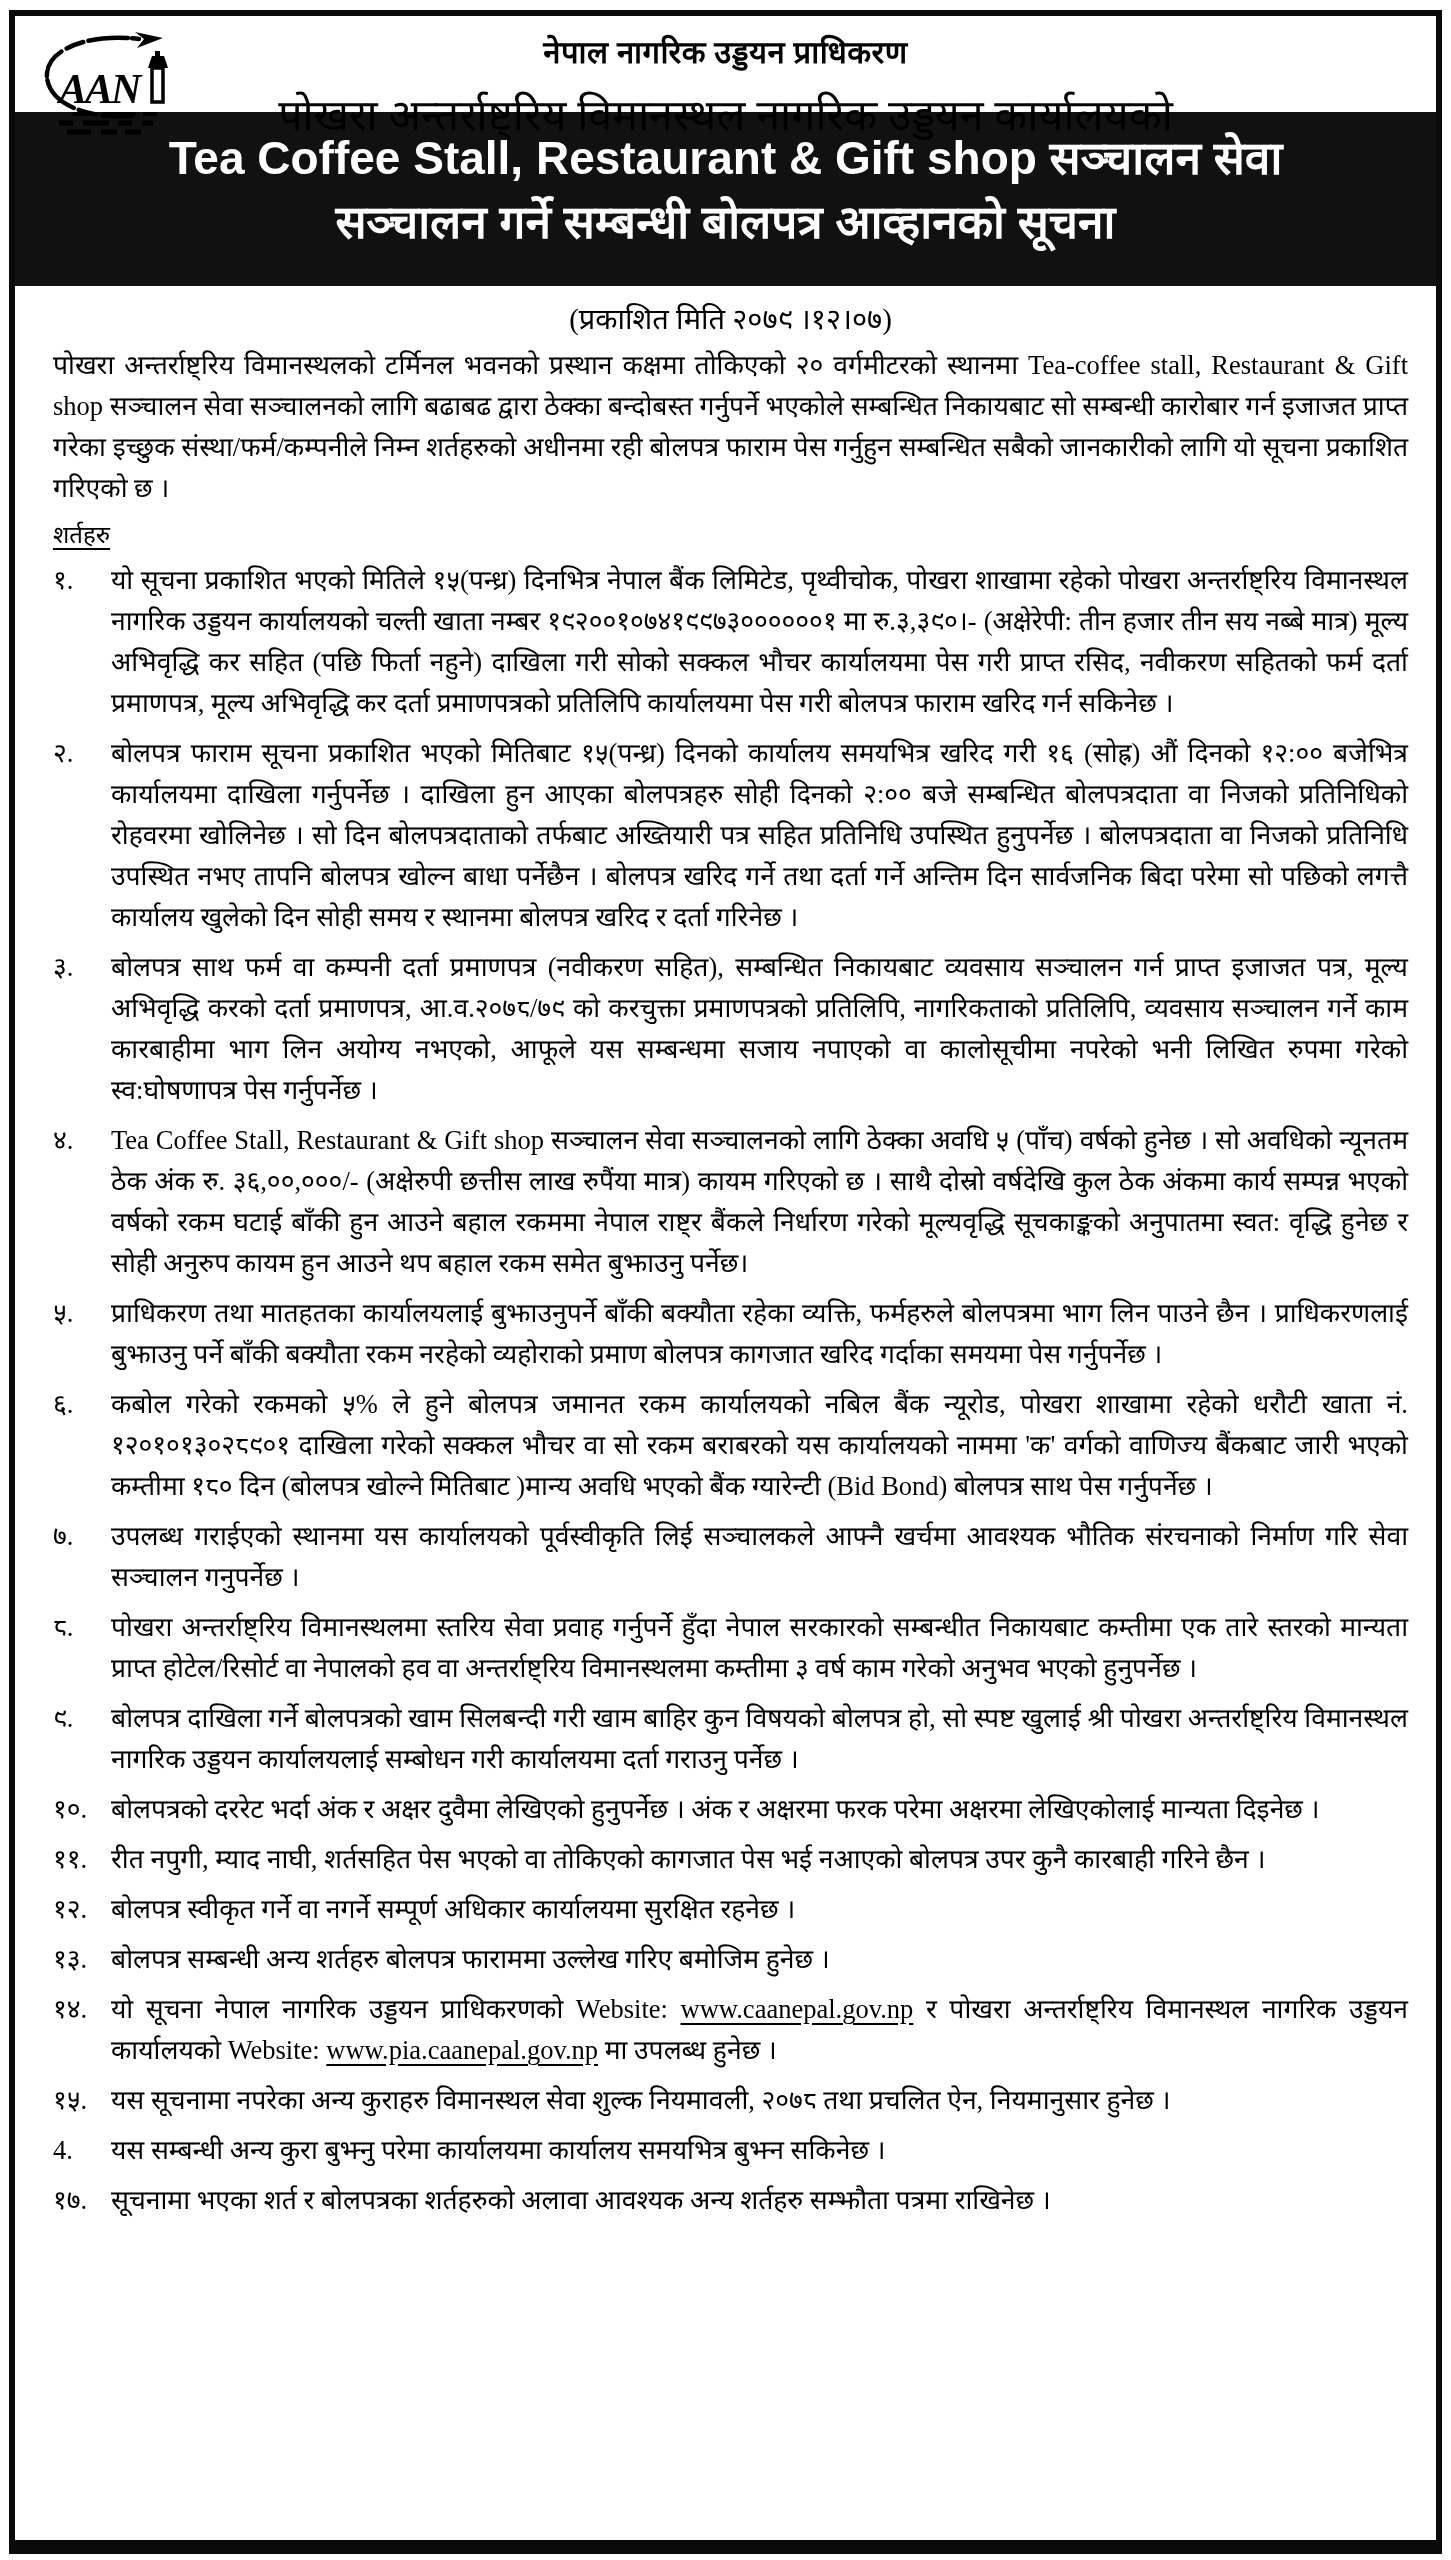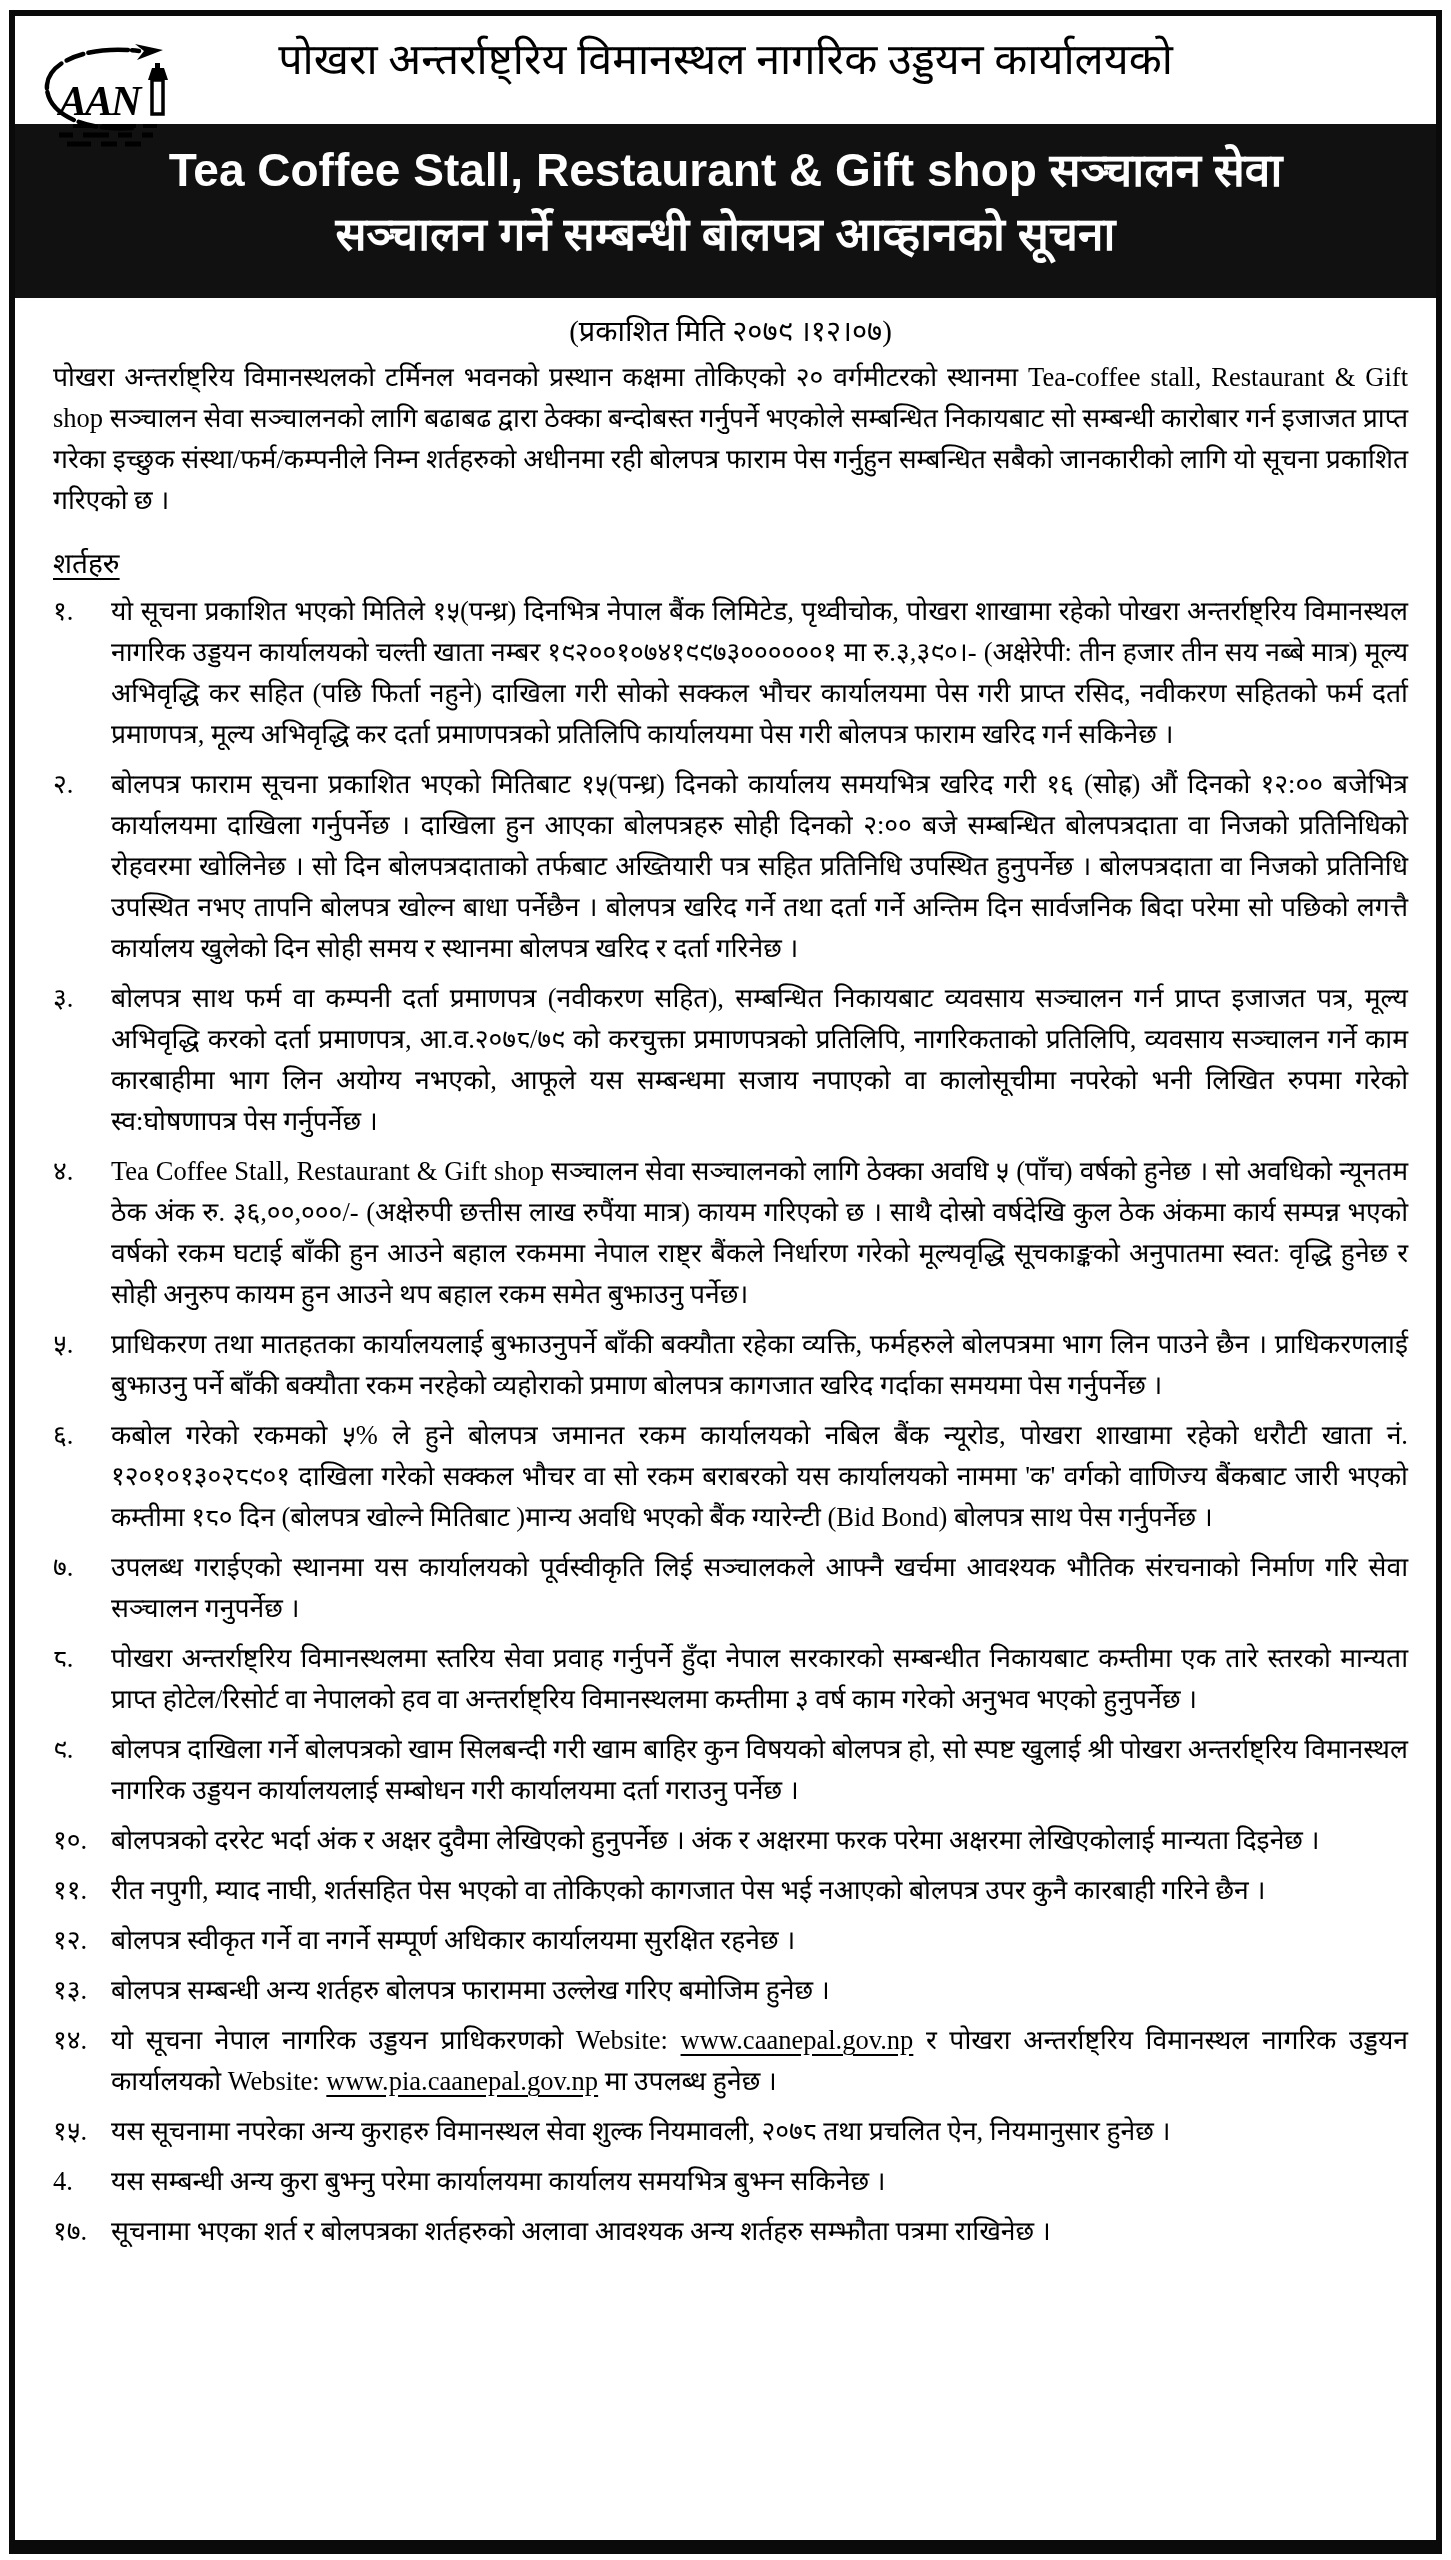--- a/index.html
+++ b/index.html
@@ -24,21 +24,21 @@
     background:#111; color:#fff; text-align:center;
     padding:14px 0 32px; font-weight:bold;
     font-family:"Liberation Sans","DejaVu Sans",sans-serif;
   }
   .banner .bl { font-size:46px; line-height:64px; }
   
   .content { padding:2px 28px 0 38px; }
   .date { text-align:center; font-size:29px; margin:10px 0 4px; }
   .intro { font-size:26.5px; line-height:41px; text-align:justify; margin:8px 0 8px; }
   .cond-head {
-    display:inline-block; font-size:28px; margin:14px 0 10px;
+    display:inline-block; font-size:24px; margin:0 0 10px;
     text-decoration:underline; text-underline-offset:5px;
   }
   ol.conds { list-style:none; margin:0; padding:0; }
   ol.conds li { display:flex; margin-bottom:9px; }
   ol.conds .num { flex:none; width:58px; font-size:26.5px; line-height:41px; }
   ol.conds .txt { flex:1; font-size:26.5px; line-height:41px; text-align:justify; }
   ol.conds u { text-underline-offset:5px; }
 </style>
 </head>
 <body>
@@ -57,20 +57,21 @@
 
         <rect x="117" y="42" width="11" height="34" fill="none" stroke="#000" stroke-width="3.5"></rect>
         <path d="M113,42 h20 l-4,-12 h-12 Z" fill="#000"></path>
         <rect x="120" y="25" width="5" height="5" fill="#000"></rect>
 
         <line x1="38" y1="88" x2="122" y2="88" stroke="#000" stroke-width="4" stroke-dasharray="20 9 34 7"></line>
         <line x1="24" y1="97" x2="118" y2="97" stroke="#000" stroke-width="5" stroke-dasharray="14 10 26 9"></line>
         <line x1="32" y1="106" x2="106" y2="106" stroke="#000" stroke-width="5" stroke-dasharray="24 10 16 8"></line>
       </svg>
     </div>
+    <div class="org1">नेपाल नागरिक उड्डयन प्राधिकरण</div>
     <div class="org2">पोखरा अन्तर्राष्ट्रिय विमानस्थल नागरिक उड्डयन कार्यालयको</div>
   </div>
 
   <div class="banner">
     <div class="bl">Tea Coffee Stall, Restaurant &amp; Gift shop सञ्चालन सेवा</div>
     <div class="bl">सञ्चालन गर्ने सम्बन्धी बोलपत्र आव्हानको सूचना</div>
   </div>
 
   <div class="content">
     <div class="date">(प्रकाशित मिति २०७९ ।१२।०७)</div>

